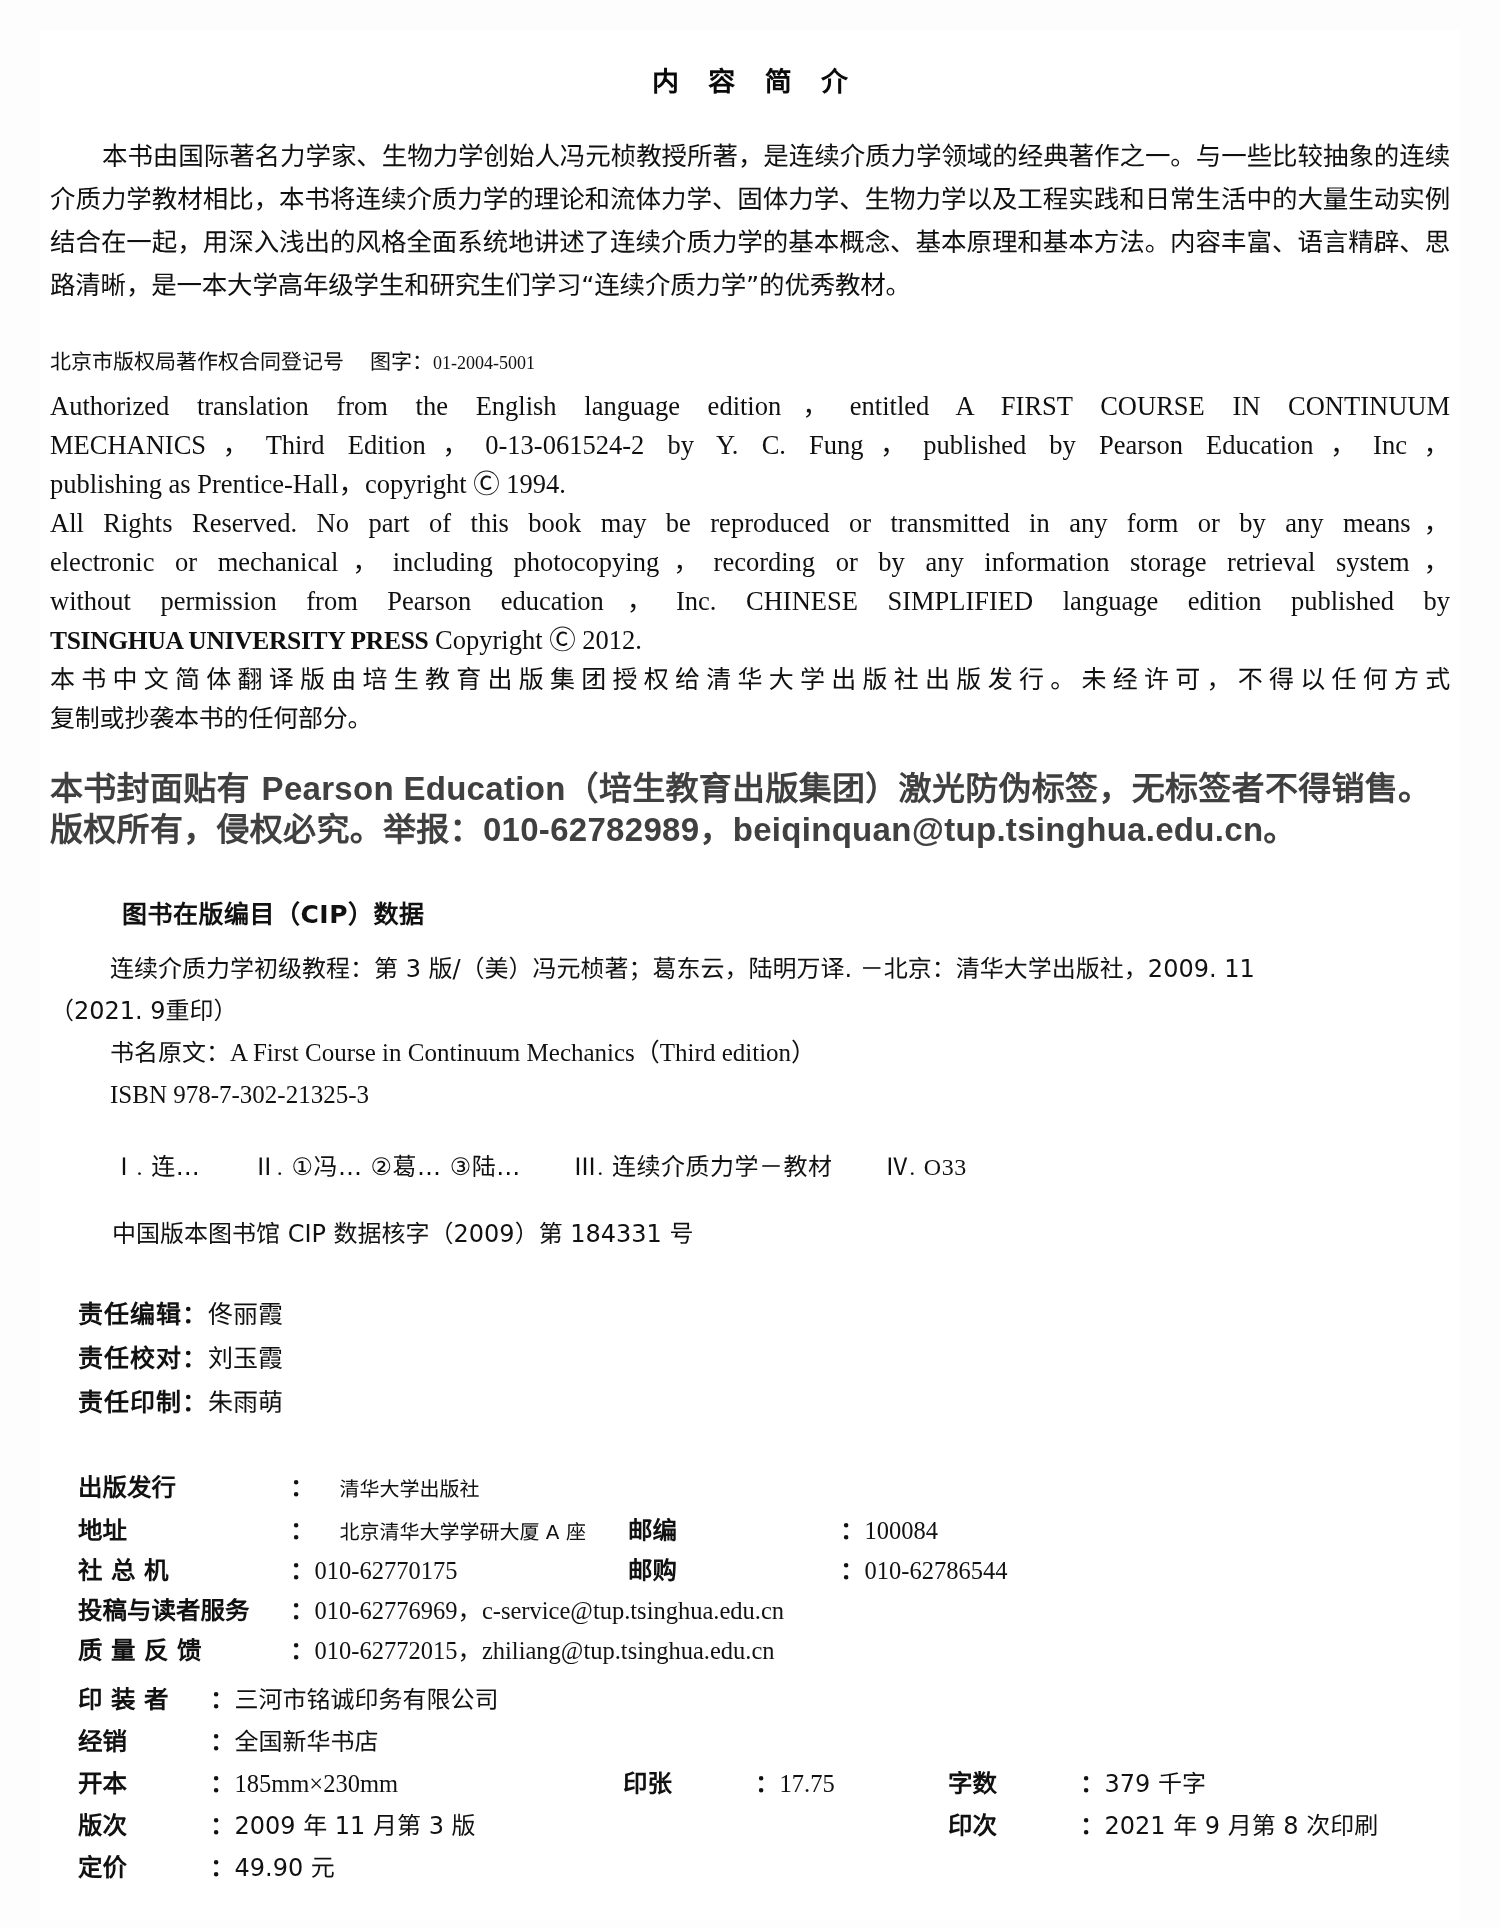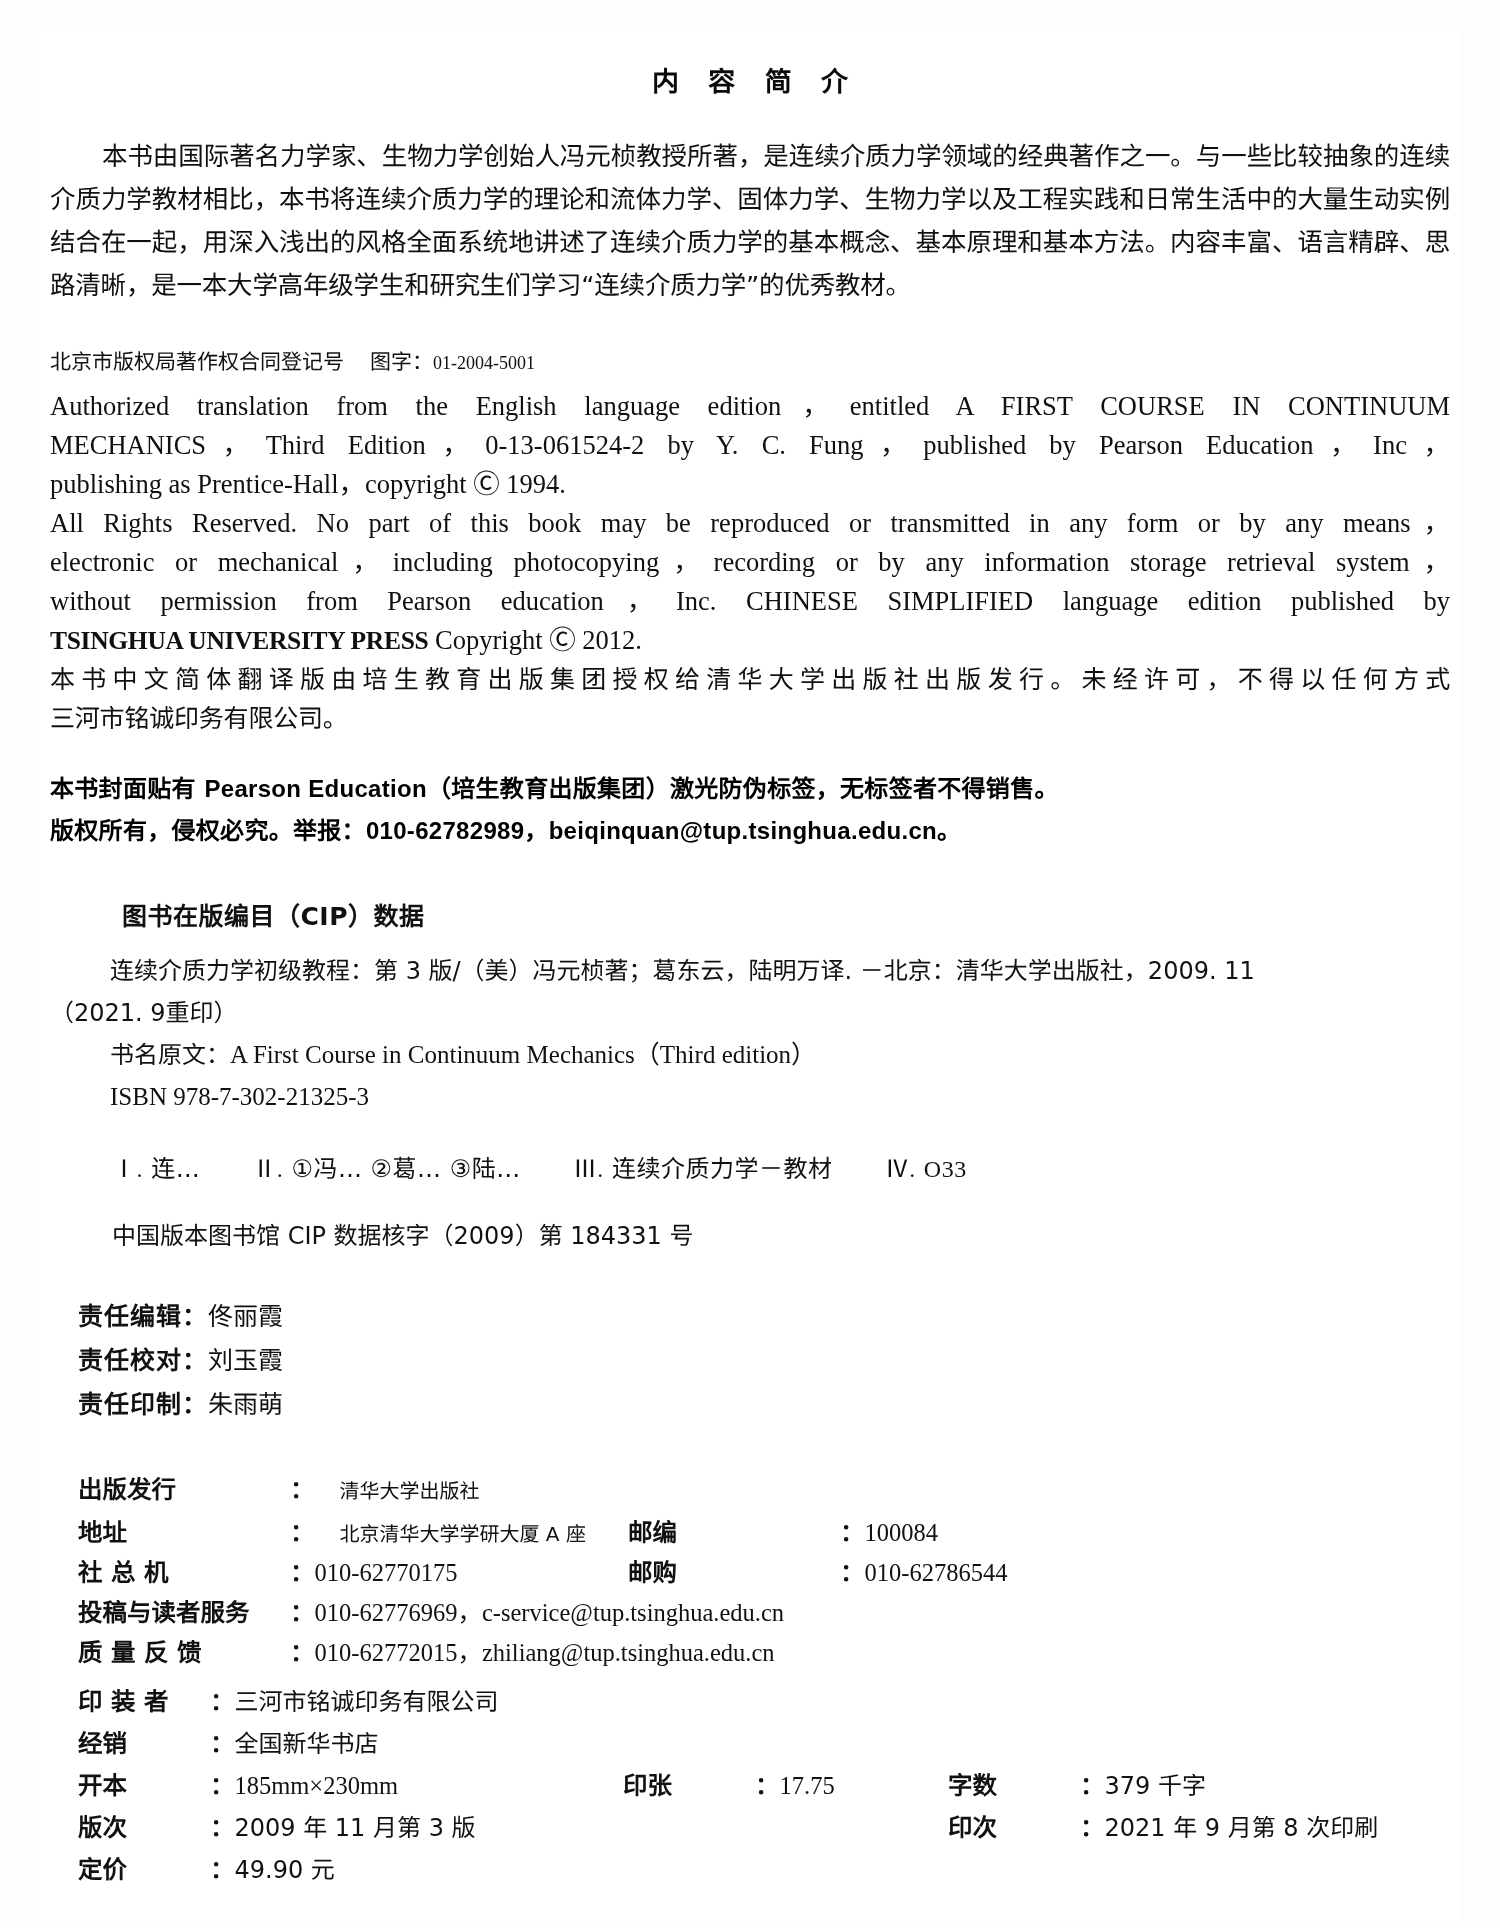--- a/index.html
+++ b/index.html
@@ -98,23 +98,23 @@
     text-align-last: justify;
     white-space: nowrap;
   }
   .legal .cnline.last { text-align-last: left; }
 
   
   .notice {
     margin: 30px 10px 0 10px;
     font-family: "DejaVu Sans", "Liberation Sans", sans-serif;
     font-weight: bold;
-    font-size: 24px;
+    font-size: 33px;
     line-height: 41px;
-    color: #000000;
+    color: #404040;
     letter-spacing: 0.3px;
   }
   .notice .lat { font-family: "Liberation Sans", sans-serif; font-weight: bold; }
 
   
   .cip-head {
     margin: 44px 0 0 82px;
     font-family: "DejaVu Sans", sans-serif;
     font-weight: bold;
     font-size: 25px;
@@ -234,21 +234,21 @@
 
     <div class="legal">
       <span class="l">Authorized translation from the English language edition，entitled A FIRST COURSE IN CONTINUUM</span>
       <span class="l">MECHANICS，Third Edition，0-13-061524-2 by Y. C. Fung，published by Pearson Education，Inc，</span>
       <span class="l last">publishing as Prentice-Hall，copyright Ⓒ 1994.</span>
       <span class="l">All Rights Reserved. No part of this book may be reproduced or transmitted in any form or by any means，</span>
       <span class="l">electronic or mechanical，including photocopying，recording or by any information storage retrieval system，</span>
       <span class="l">without permission from Pearson education，Inc. CHINESE SIMPLIFIED language edition published by</span>
       <span class="l last"><span class="tup">TSINGHUA UNIVERSITY PRESS</span><span> Copyright Ⓒ 2012.</span></span>
       <span class="cnline">本书中文简体翻译版由培生教育出版集团授权给清华大学出版社出版发行。未经许可，不得以任何方式</span>
-      <span class="cnline last">三河市铭诚印务有限公司。</span>
+      <span class="cnline last">复制或抄袭本书的任何部分。</span>
     </div>
 
     <div class="notice">
       <div class="nowrap"><span>本书封面贴有 </span><span class="lat">Pearson Education</span><span>（培生教育出版集团）激光防伪标签，无标签者不得销售。</span></div>
       <div class="nowrap"><span>版权所有，侵权必究。举报：</span><span class="lat">010-62782989</span><span>，</span><span class="lat">beiqinquan@tup.tsinghua.edu.cn</span><span>。</span></div>
     </div>
 
     <div class="cip-head">图书在版编目（CIP）数据</div>
 
     <div class="cip-body">

